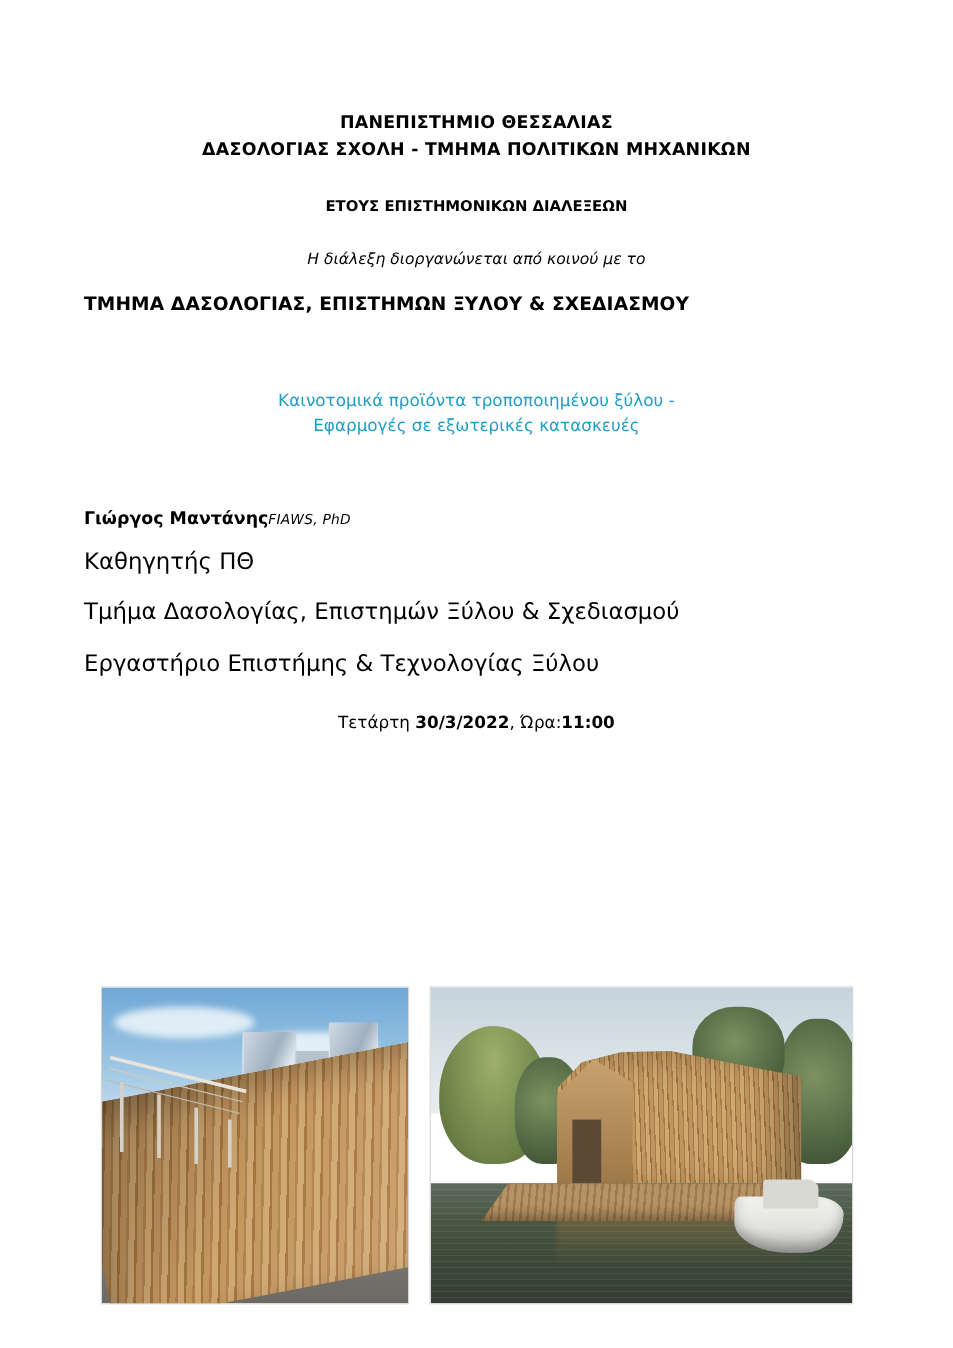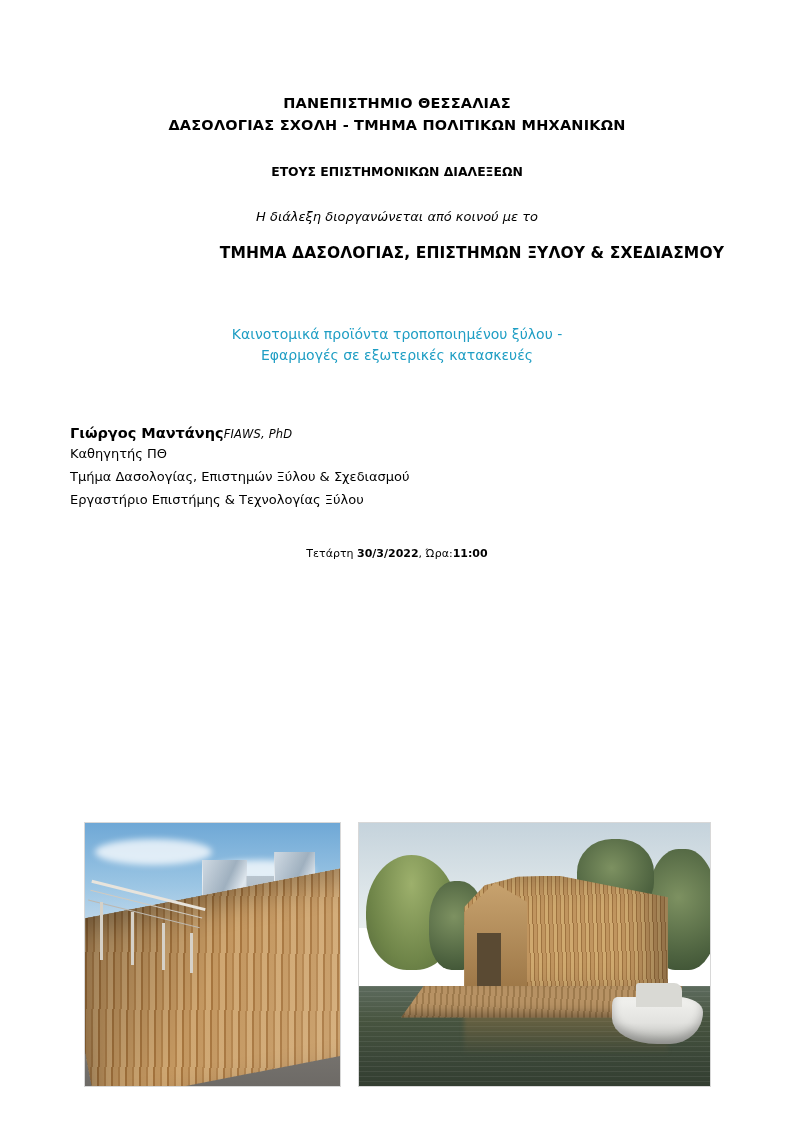--- a/index.html
+++ b/index.html
@@ -49,21 +49,21 @@
   .joint-line {
     margin-top: 26px;
     text-align: center;
     font-size: 13px;
     font-style: italic;
     line-height: 1.5;
   }
 
   .dept-line {
     margin-top: 17px;
-    text-align: right;
+    text-align: left;
     font-size: 15.5px;
     font-weight: bold;
     letter-spacing: 0.1px;
   }
 
   
   .title-block {
     margin-top: 62px;
     text-align: center;
     color: #1f9ec4;
@@ -81,30 +81,30 @@
     font-size: 14.5px;
     font-weight: bold;
   }
   .speaker-name .suffix {
     font-size: 11.5px;
     font-weight: normal;
     font-style: italic;
     letter-spacing: 0.2px;
   }
   .speaker-role {
-    margin-top: 3px;
-    font-size: 13px;
+    margin-top: 13px;
+    font-size: 19px;
     line-height: 1.55;
   }
 
   
   .date-block {
-    margin-top: 37px;
-    text-align: center;
-    font-size: 11px;
+    margin-top: 27px;
+    text-align: center;
+    font-size: 14px;
   }
   .date-block b { font-weight: bold; }
 
   
   .images-row {
     position: absolute;
     left: 84px;
     top: 730px;
     width: 627px;
     height: 265px;

